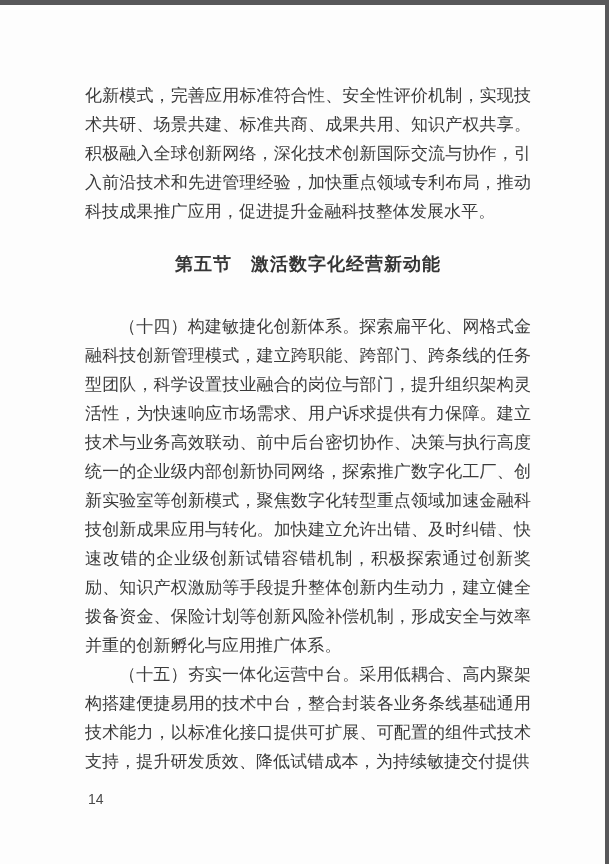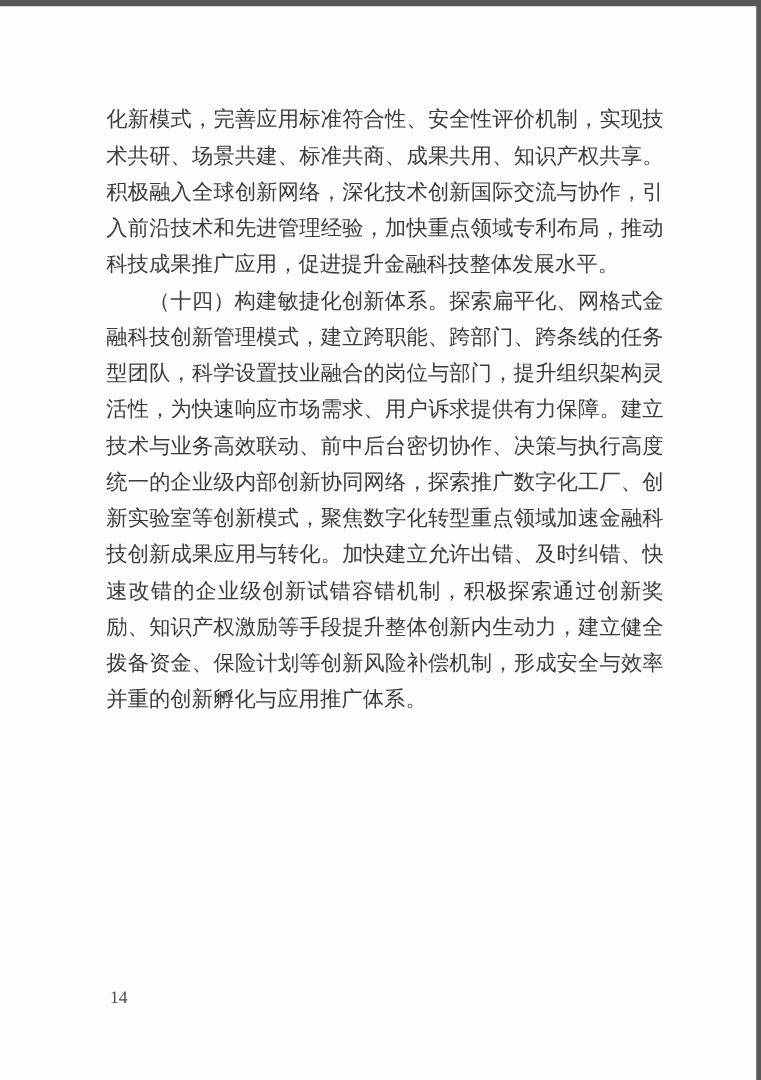--- a/index.html
+++ b/index.html
@@ -8,21 +8,21 @@
     width: 609px;
     height: 864px;
     background: #fdfdfd;
     overflow: hidden;
   }
   .scan-page {
     position: relative;
     width: 609px;
     height: 864px;
     background: #fdfdfd;
-    font-family: Liberation Serif, serif;
+    font-family: Liberation Sans, sans-serif;
   }
   .edge-top {
     position: absolute;
     top: 0; left: 0; right: 0;
     height: 5px;
     background: #58585a;
   }
   .edge-right {
     position: absolute;
     top: 0; right: 0; bottom: 0;
@@ -68,19 +68,21 @@
 </head>
 <body>
 
 <div class="scan-page">
   <div class="edge-top"></div>
   <div class="edge-right"></div>
 
   <div class="content">
     <p class="body-para">化新模式，完善应用标准符合性、安全性评价机制，实现技术共研、场景共建、标准共商、成果共用、知识产权共享。积极融入全球创新网络，深化技术创新国际交流与协作，引入前沿技术和先进管理经验，加快重点领域专利布局，推动科技成果推广应用，促进提升金融科技整体发展水平。</p>
 
+    <h2 class="section-heading">第五节　激活数字化经营新动能</h2>
 
     <p class="body-para indent">（十四）构建敏捷化创新体系。探索扁平化、网格式金融科技创新管理模式，建立跨职能、跨部门、跨条线的任务型团队，科学设置技业融合的岗位与部门，提升组织架构灵活性，为快速响应市场需求、用户诉求提供有力保障。建立技术与业务高效联动、前中后台密切协作、决策与执行高度统一的企业级内部创新协同网络，探索推广数字化工厂、创新实验室等创新模式，聚焦数字化转型重点领域加速金融科技创新成果应用与转化。加快建立允许出错、及时纠错、快速改错的企业级创新试错容错机制，积极探索通过创新奖励、知识产权激励等手段提升整体创新内生动力，建立健全拨备资金、保险计划等创新风险补偿机制，形成安全与效率并重的创新孵化与应用推广体系。</p>
 
+    <p class="body-para indent">（十五）夯实一体化运营中台。采用低耦合、高内聚架构搭建便捷易用的技术中台，整合封装各业务条线基础通用技术能力，以标准化接口提供可扩展、可配置的组件式技术支持，提升研发质效、降低试错成本，为持续敏捷交付提供</p>
   </div>
 
   <div class="page-number">14</div>
 </div>
 
 </body></html>

